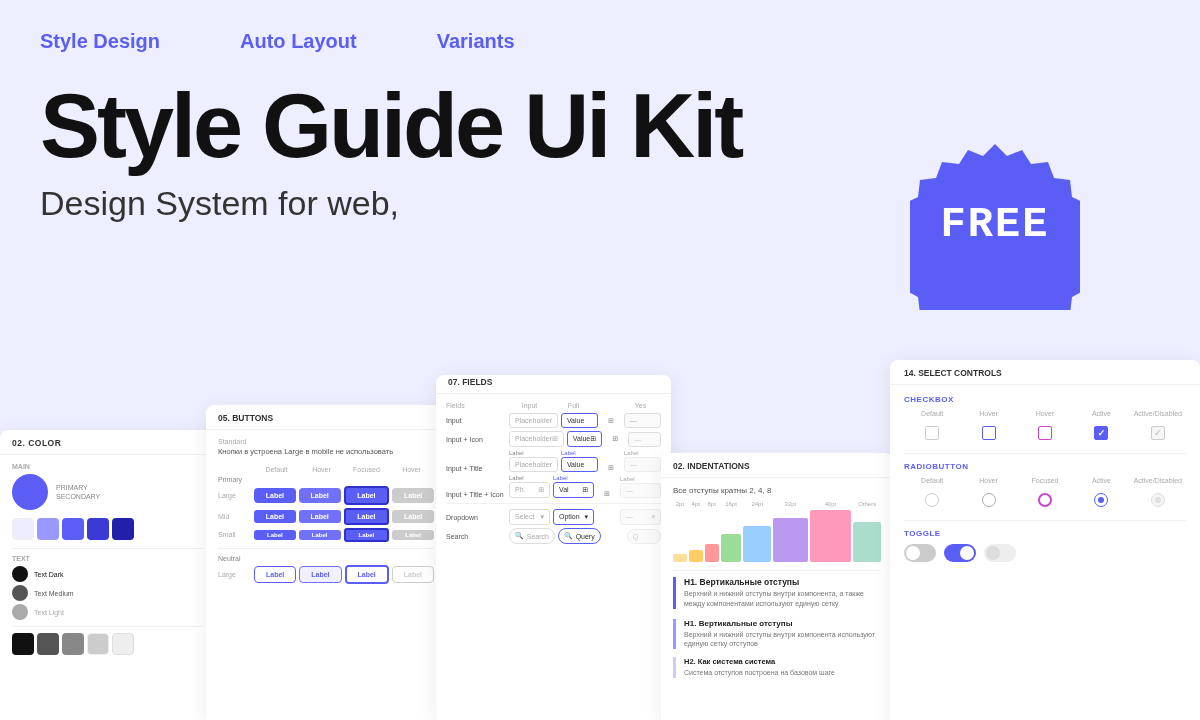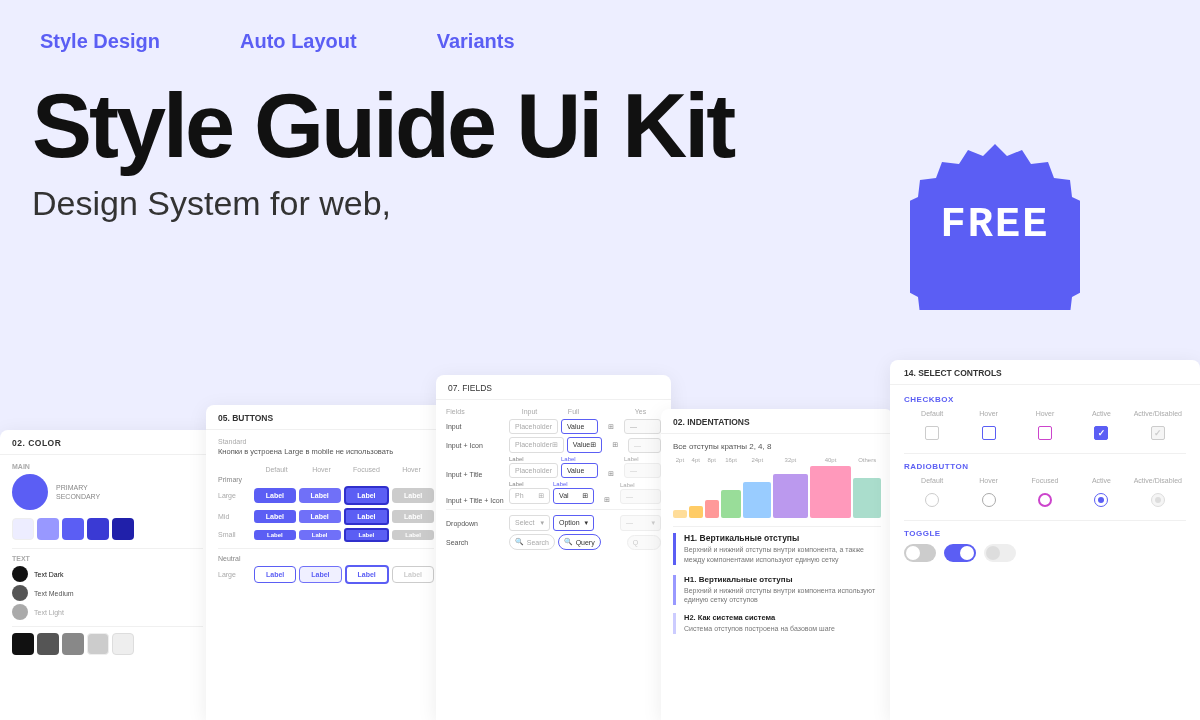--- a/index.html
+++ b/index.html
@@ -13,21 +13,21 @@
       position: relative;
     }
     .nav-item {
       font-size: 20px;
       font-weight: 700;
       color: #5b5ef4;
     }
 
     
     .hero {
-      padding: 20px 40px 0 32px;
+      padding: 20px 40px 0 40px;
     }
   </style>
 </head>
 <body>
 
 <nav style="display:flex; gap:80px; padding:30px 40px 0 40px;">
   <span class="nav-item" style="font-size:20px;font-weight:700;color:#5b5ef4;cursor:pointer;">Style Design</span>
   <span class="nav-item" style="font-size:20px;font-weight:700;color:#5b5ef4;cursor:pointer;">Auto Layout</span>
   <span class="nav-item" style="font-size:20px;font-weight:700;color:#5b5ef4;cursor:pointer;">Variants</span>
 </nav>
@@ -148,21 +148,21 @@
         <div style="width:33px;font-size:7px;color:#aaa;">Large</div>
         <div style="flex:1;border:1px solid #5b5ef4;border-radius:4px;padding:4px 4px;text-align:center;font-size:7px;color:#5b5ef4;font-weight:600;">Label</div>
         <div style="flex:1;border:1px solid #7070f8;background:#f0f0ff;border-radius:4px;padding:4px 4px;text-align:center;font-size:7px;color:#5b5ef4;font-weight:600;">Label</div>
         <div style="flex:1;border:2px solid #5b5ef4;border-radius:4px;padding:4px 4px;text-align:center;font-size:7px;color:#5b5ef4;font-weight:600;">Label</div>
         <div style="flex:1;border:1px solid #ccc;border-radius:4px;padding:4px 4px;text-align:center;font-size:7px;color:#ccc;font-weight:600;">Label</div>
       </div>
     </div>
   </div>
 
   <div style="position:absolute;left:436px;bottom:0;width:235px;height:345px;background:white;border-radius:8px 8px 0 0;box-shadow:0 4px 20px rgba(0,0,0,0.08);overflow:hidden;">
-    <div style="padding:8px 12px 6px;font-size:8.5px;font-weight:400;color:#333;border-bottom:1px solid #f0f0f0;">07. FIELDS</div>
+    <div style="padding:2px 12px 6px;font-size:8.5px;font-weight:700;color:#333;border-bottom:1px solid #f0f0f0;">07. FIELDS</div>
     <div style="padding:8px 10px;">
 
       <div style="display:flex;gap:3px;margin-bottom:4px;">
         <div style="width:60px;font-size:7px;color:#aaa;">Fields</div>
         <div style="flex:1;font-size:7px;color:#aaa;text-align:center;">Input</div>
         <div style="flex:1;font-size:7px;color:#aaa;text-align:center;">Full</div>
         <div style="width:20px;font-size:7px;color:#aaa;"></div>
         <div style="flex:1;font-size:7px;color:#aaa;text-align:center;">Yes</div>
       </div>
 
@@ -229,21 +229,21 @@
       <div style="display:flex;gap:3px;align-items:center;margin-bottom:3px;">
         <div style="width:60px;font-size:7px;color:#555;">Search</div>
         <div style="flex:1;border:1px solid #ddd;border-radius:12px;padding:3px 5px;font-size:7px;color:#aaa;display:flex;align-items:center;gap:3px;"><span>🔍</span> Search</div>
         <div style="flex:1;border:1px solid #5b5ef4;border-radius:12px;padding:3px 5px;font-size:7px;color:#333;display:flex;align-items:center;gap:3px;"><span>🔍</span> Query</div>
         <div style="width:20px;"></div>
         <div style="flex:1;border:1px solid #eee;border-radius:12px;padding:3px 5px;font-size:7px;color:#ccc;background:#fafafa;">Q</div>
       </div>
     </div>
   </div>
 
-  <div style="position:absolute;left:661px;bottom:0;width:232px;height:311px;background:white;border-radius:8px 8px 0 0;box-shadow:0 4px 20px rgba(0,0,0,0.08);overflow:hidden;margin-top:44px;">
+  <div style="position:absolute;left:661px;bottom:0;width:232px;height:267px;background:white;border-radius:8px 8px 0 0;box-shadow:0 4px 20px rgba(0,0,0,0.08);overflow:hidden;margin-top:44px;">
     <div style="padding:8px 12px 6px;font-size:8.5px;font-weight:700;color:#333;border-bottom:1px solid #f0f0f0;">02. INDENTATIONS</div>
     <div style="padding:8px 12px;">
       <div style="font-size:8px;color:#555;margin-bottom:6px;">Все отступы кратны 2, 4, 8</div>
 
       <div style="display:flex;gap:2px;margin-bottom:3px;">
         <div style="flex:1;font-size:6px;color:#aaa;text-align:center;">2pt</div>
         <div style="flex:1;font-size:6px;color:#aaa;text-align:center;">4pt</div>
         <div style="flex:1;font-size:6px;color:#aaa;text-align:center;">8pt</div>
         <div style="flex:1.5;font-size:6px;color:#aaa;text-align:center;">16pt</div>
         <div style="flex:2;font-size:6px;color:#aaa;text-align:center;">24pt</div>

